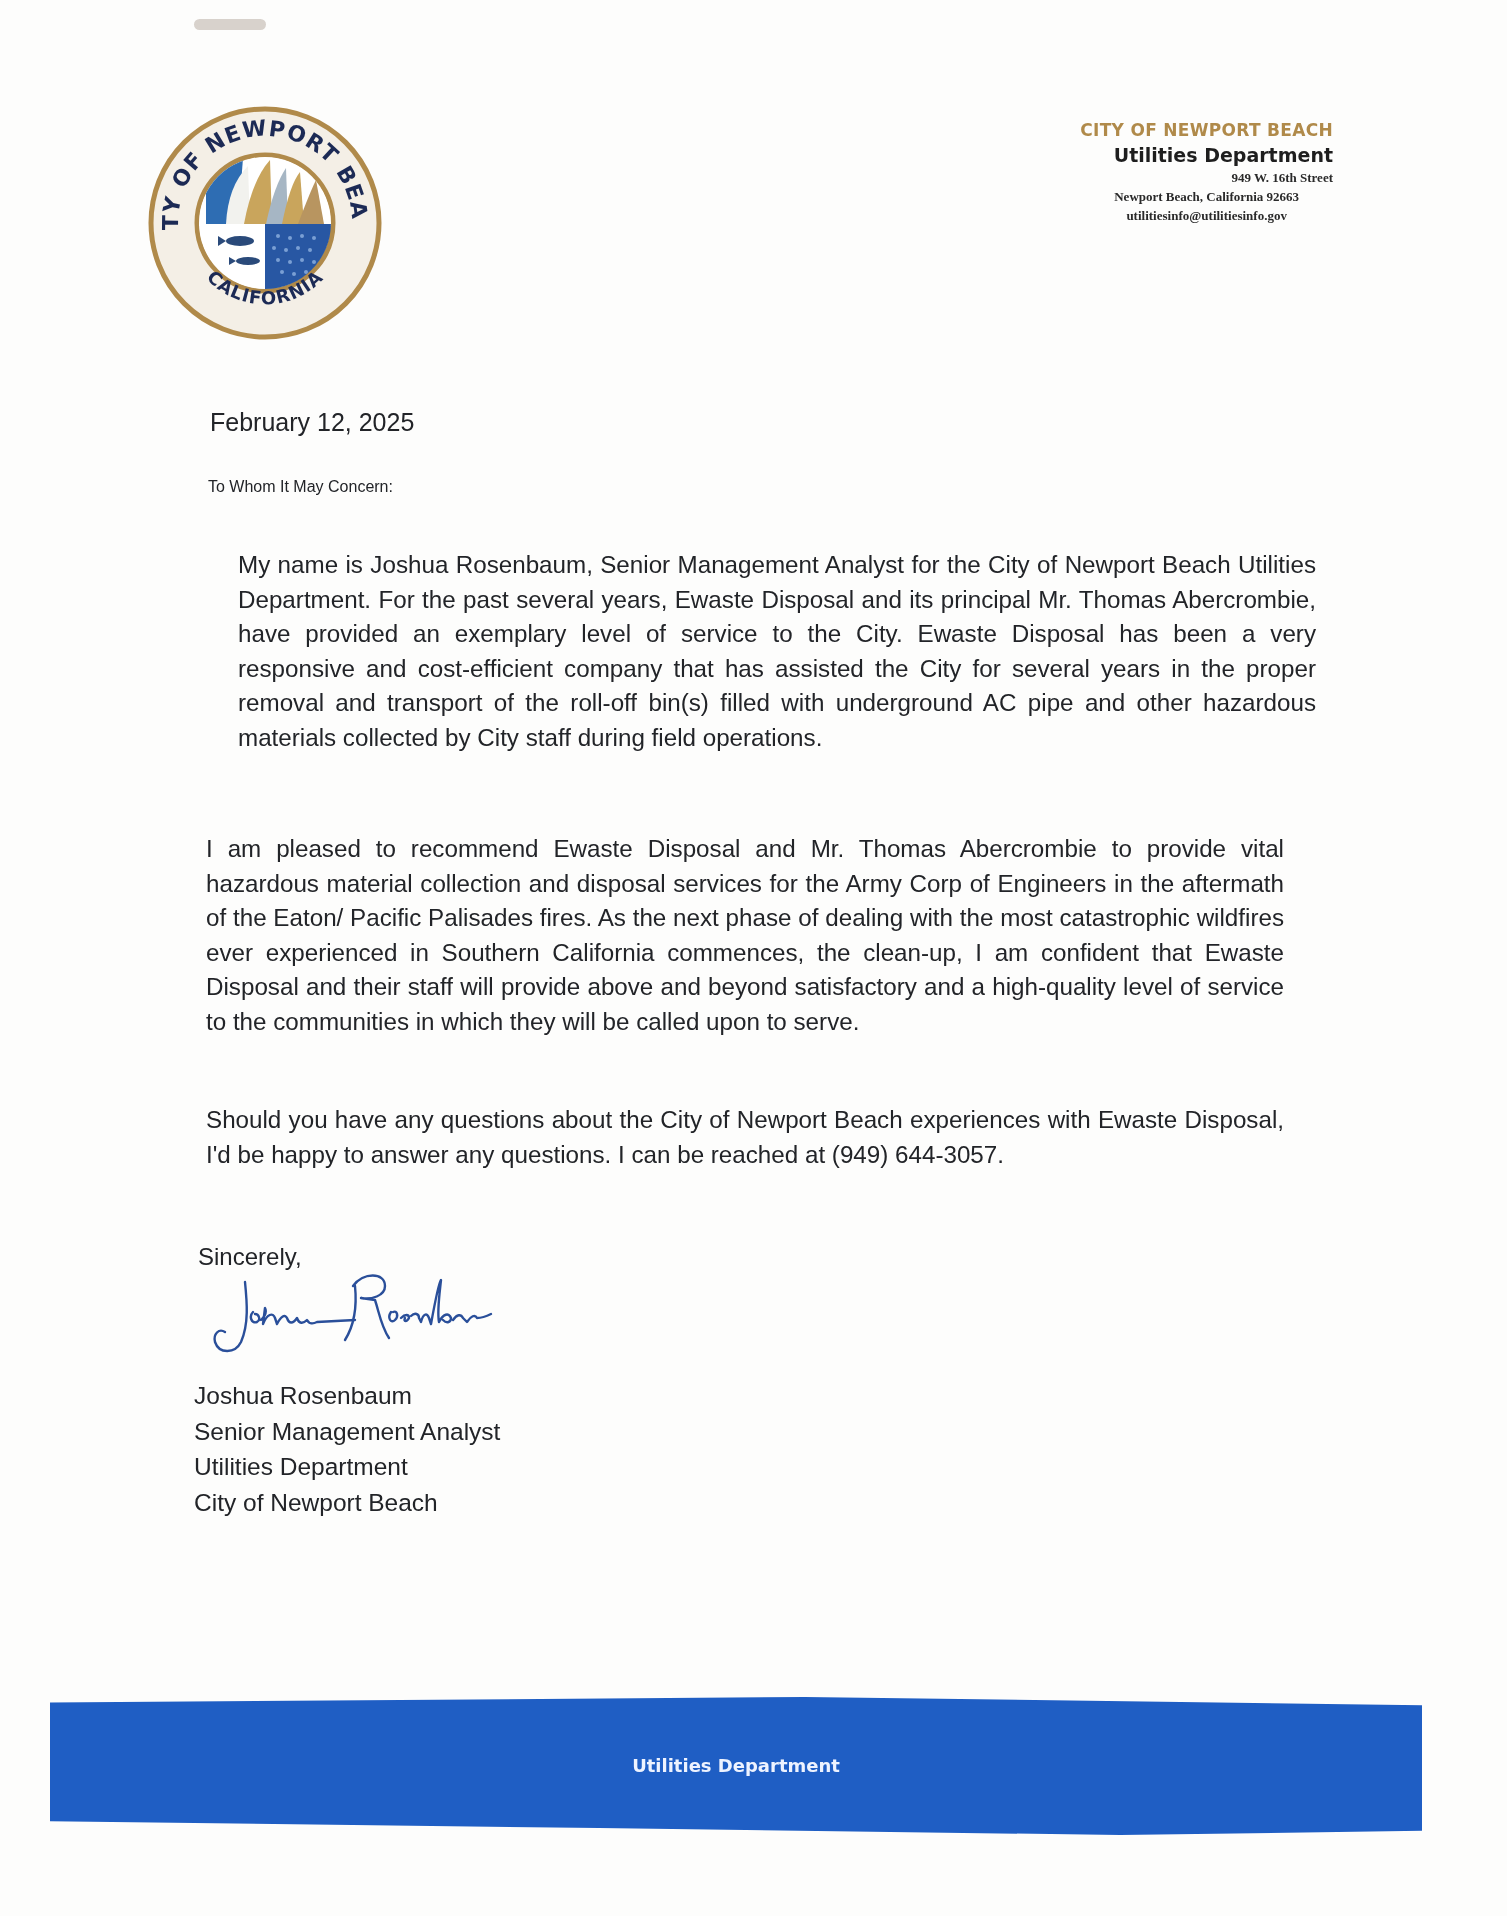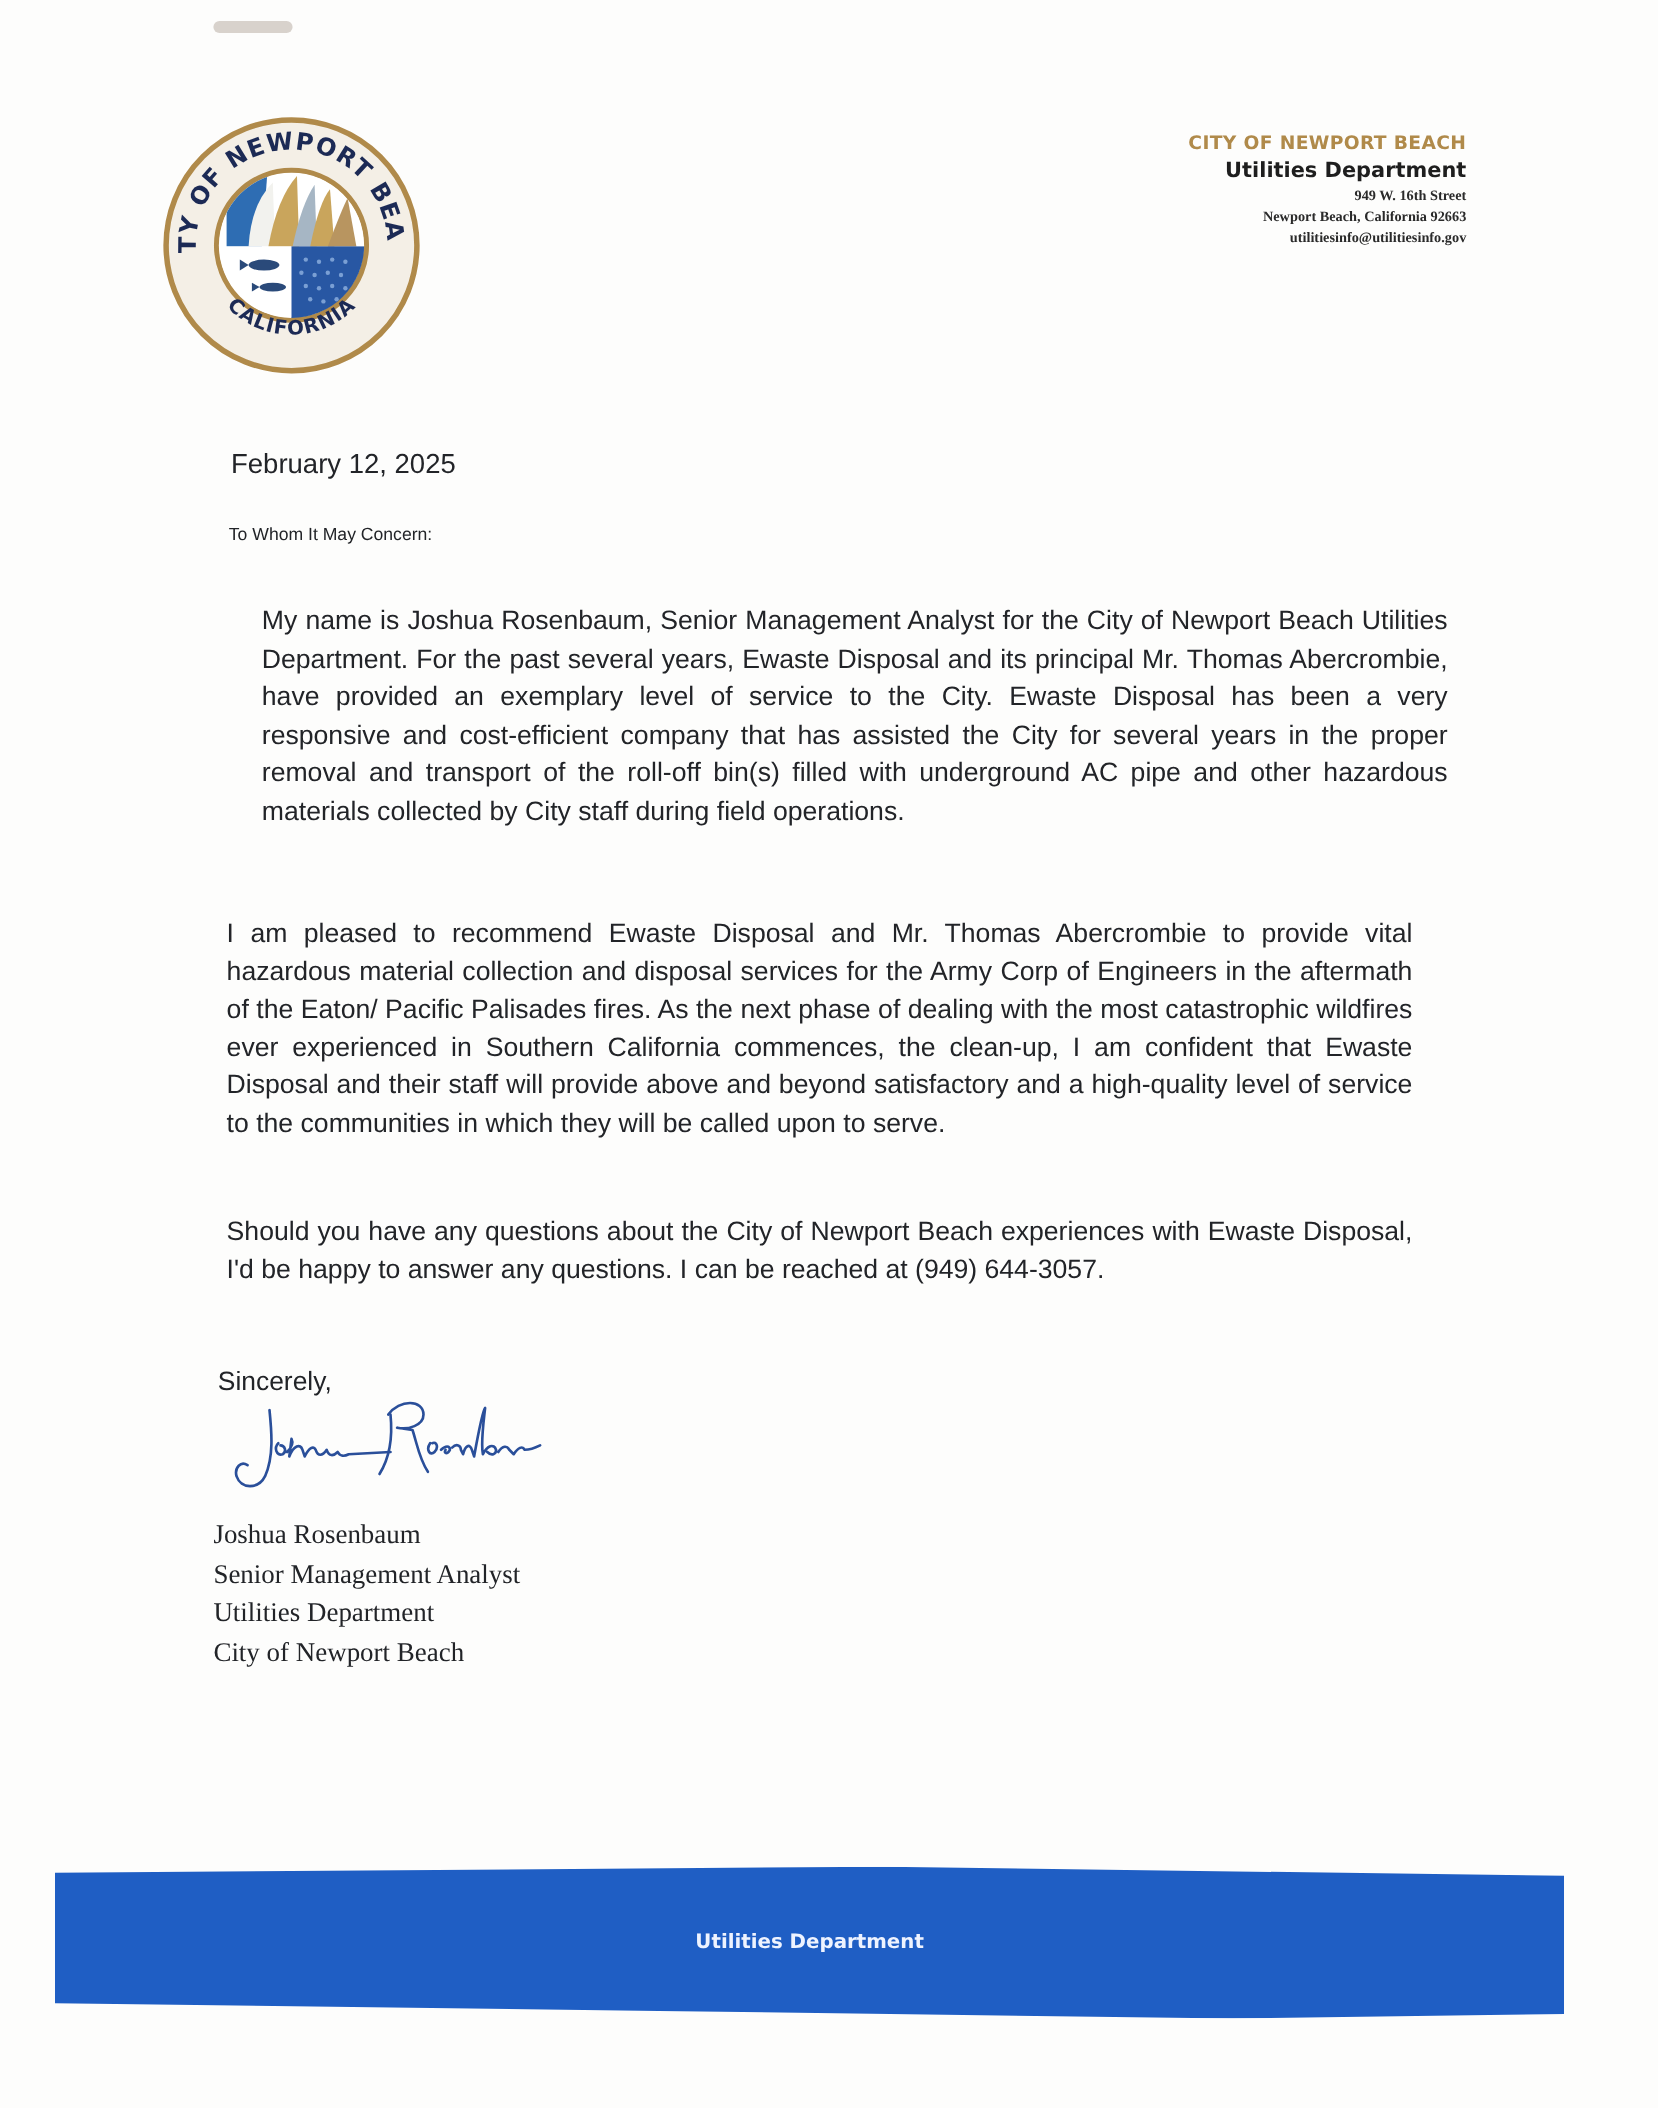--- a/index.html
+++ b/index.html
@@ -22,37 +22,37 @@
   }
   .letterhead {
     position: absolute; right: 174px; top: 120px;
     text-align: right;
     font-family: "DejaVu Sans", sans-serif;
     font-weight: bold;
   }
   .lh-city { color: #b08a4a; font-size: 17px; letter-spacing: 0.3px; }
   .lh-dept { color: #1e1e1e; font-size: 19px; margin-top: 4px; }
   .lh-line { color: #2a2a2a; font-size: 13px; margin-top: 4px; font-family: Liberation Serif, serif; }
-  .lh-line + .lh-line { margin-top: 3px; }
+  .lh-line + .lh-line { margin-top: 3px; text-align: center; }
 
   .date { position: absolute; left: 210px; top: 408px; font-size: 25px; }
   .salutation { position: absolute; left: 208px; top: 478px; font-size: 16px; }
 
   .para {
     position: absolute; left: 206px; width: 1078px;
     font-size: 24.2px; line-height: 34.6px;
     text-align: justify;
   }
   .p1 { top: 548px; margin-left: 32px; }
   .p2 { top: 832px; }
   .p3 { top: 1103px; }
 
   .closing { position: absolute; left: 198px; top: 1243px; font-size: 24px; }
   .signature { position: absolute; left: 205px; top: 1262px; width: 290px; height: 98px; }
-  .sig-block { position: absolute; left: 194px; top: 1378px; font-size: 24.5px; line-height: 35.5px; font-family: Liberation Serif, serif; }
+  .sig-block { position: absolute; left: 194px; top: 1378px; font-size: 24.5px; line-height: 35.5px; }
 
   .footer-band {
     position: absolute; left: 50px; top: 1697px;
     width: 1372px; height: 138px;
     background: #1f5ec4;
     clip-path: polygon(0% 4%, 55% 0%, 100% 6%, 100% 97%, 78% 100%, 40% 95%, 0% 90%);
   }
   .footer-text {
     position: absolute; left: 0; right: 0; top: 58px;
     text-align: center;

